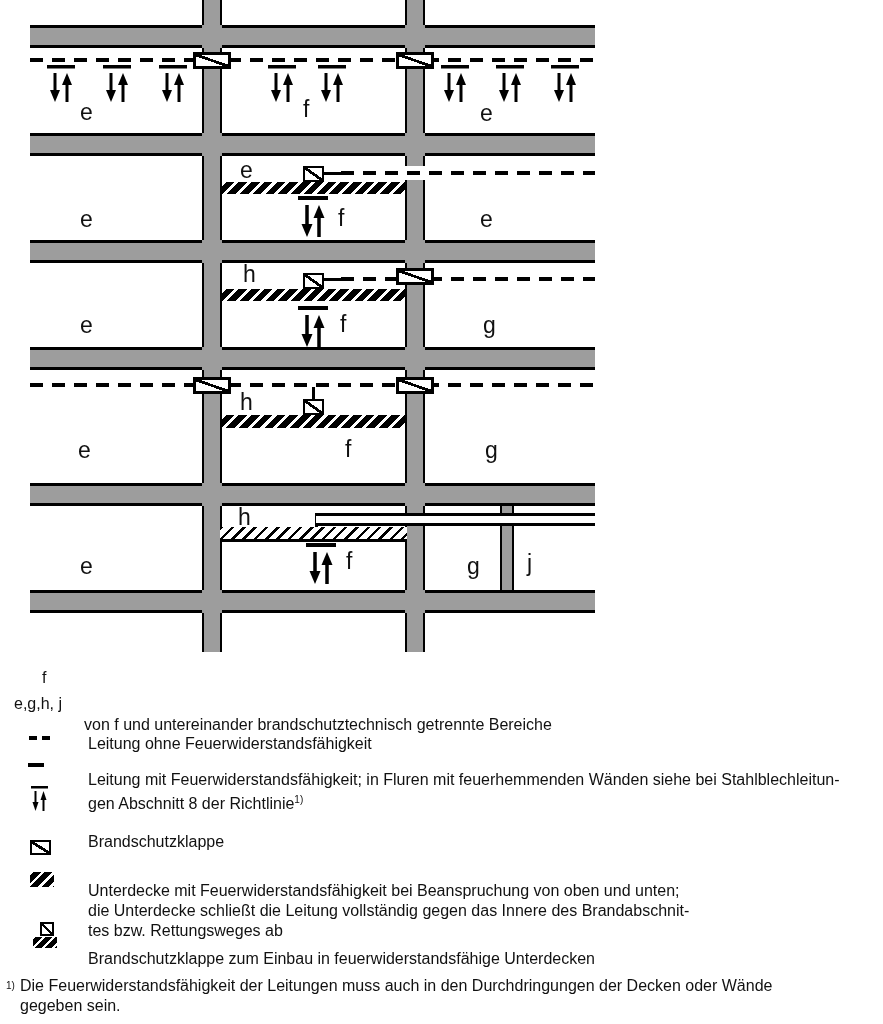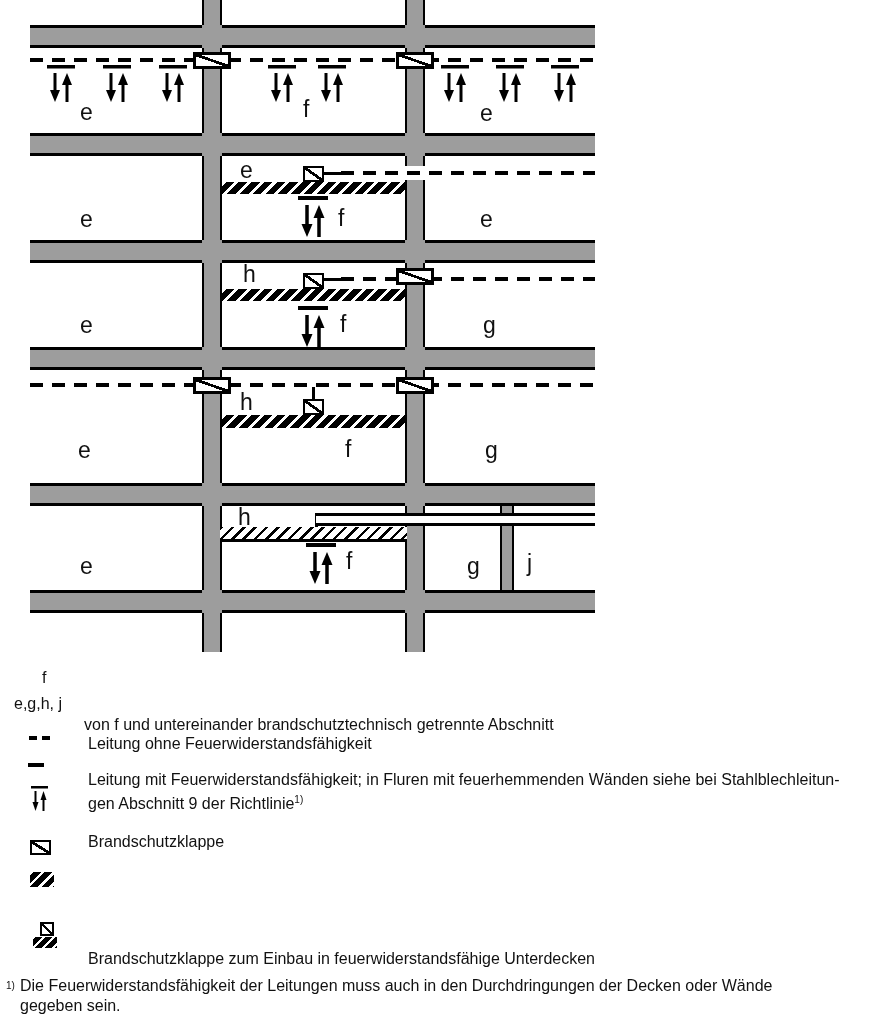--- a/index.html
+++ b/index.html
@@ -191,36 +191,36 @@
       <div class="dlabel" style="left: 346px; top: 549px;">f</div>
       <div class="dlabel" style="left: 80px; top: 554px;">e</div>
       <div class="dlabel" style="left: 467px; top: 554px;">g</div>
       <div class="dlabel" style="left: 527px; top: 551px;">j</div>
     </div>
 
   <div class="lsym sym-text" style="left:42px;top:669px">f</div>
 
   <div class="lsym sym-text" style="left:14px;top:695px">e,g,h, j</div>
   <div class="ltext" style="left:84px;top:695px">
-    <span>von f und untereinander brandschutztechnisch getrennte Abschnitt</span>
+    <span>von f und untereinander brandschutztechnisch getrennte Bereiche</span>
   </div>
 
   <div class="lsym" style="left:29px;top:728px">
     <span class="ldash"></span><span class="ldash"></span>
   </div>
   <div class="ltext" style="left:88px;top:714px">
     <span>Leitung ohne Feuerwiderstandsfähigkeit</span>
   </div>
 
   <div class="lsym" style="left:28px;top:763px">
     <div class="lsolid"></div>
   </div>
   <div class="ltext" style="left:88px;top:750px">
     <span>Leitung mit Feuerwiderstandsfähigkeit; in Fluren mit feuerhemmenden Wänden siehe bei Stahlblechleitun-
-gen Abschnitt 9 der Richtlinie</span><sup>1)</sup>
+gen Abschnitt 8 der Richtlinie</span><sup>1)</sup>
   </div>
 
   <div class="lsym" style="left:31px;top:786px">
     <svg width="17" height="26">
       <rect x="0" y="0" width="17" height="2.5" fill="#000"></rect>
       <line x1="4.5" y1="5" x2="4.5" y2="17" stroke="#000" stroke-width="2"></line>
       <polygon points="1.5,16 7.5,16 4.5,25" fill="#000"></polygon>
       <line x1="12.5" y1="25" x2="12.5" y2="13" stroke="#000" stroke-width="2"></line>
       <polygon points="9.5,14 15.5,14 12.5,5" fill="#000"></polygon>
     </svg>
@@ -229,20 +229,25 @@
   <div class="lsym" style="left:30px;top:840px">
     <div class="ldamper diag"></div>
   </div>
   <div class="ltext" style="left:88px;top:812px">
     <span>Brandschutzklappe</span>
   </div>
 
   <div class="lsym" style="left:30px;top:872px">
     <div class="lblock"></div>
   </div>
+  <div class="ltext" style="left:88px;top:861px">
+    <span>Unterdecke mit Feuerwiderstandsfähigkeit bei Beanspruchung von oben und unten;
+die Unterdecke schließt die Leitung vollständig gegen das Innere des Brandabschnit-
+tes bzw. Rettungsweges ab</span>
+  </div>
 
   <div class="lsym" style="left:40px;top:922px">
     <div class="lsquare diag"></div>
   </div>
   <div class="lsym" style="left:33px;top:937px">
     <div class="lblock2"></div>
   </div>
   <div class="ltext" style="left:88px;top:929px">
     <span>Brandschutzklappe zum Einbau in feuerwiderstandsfähige Unterdecken</span>
   </div>

